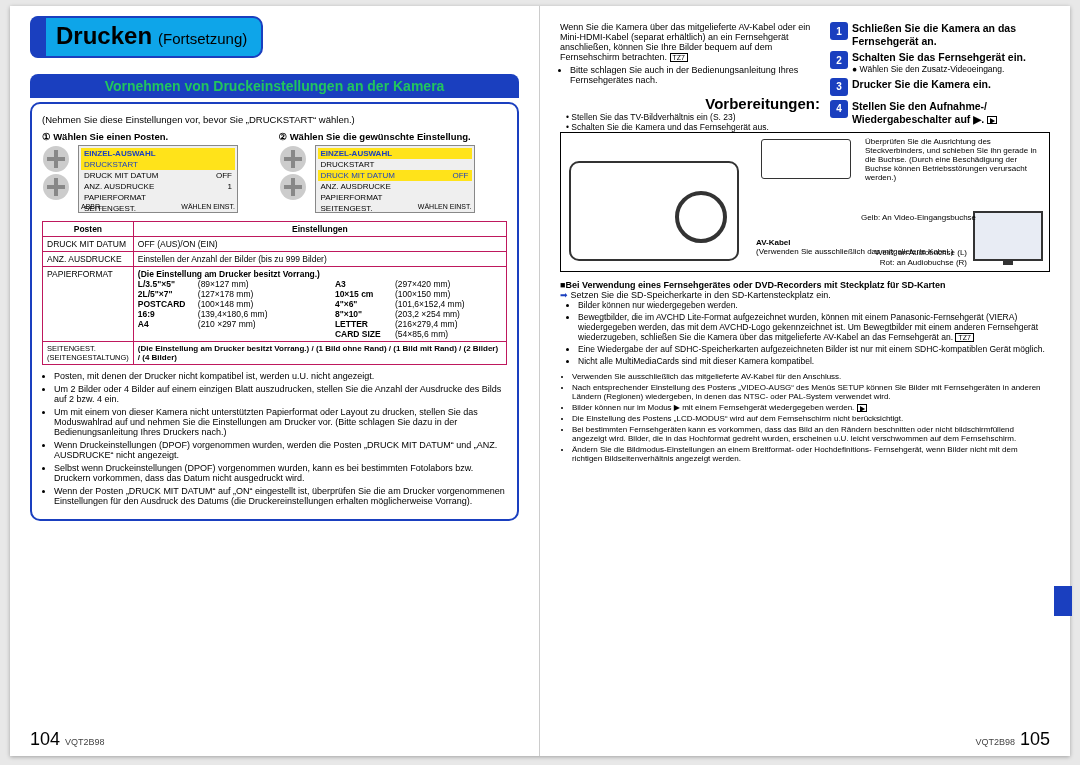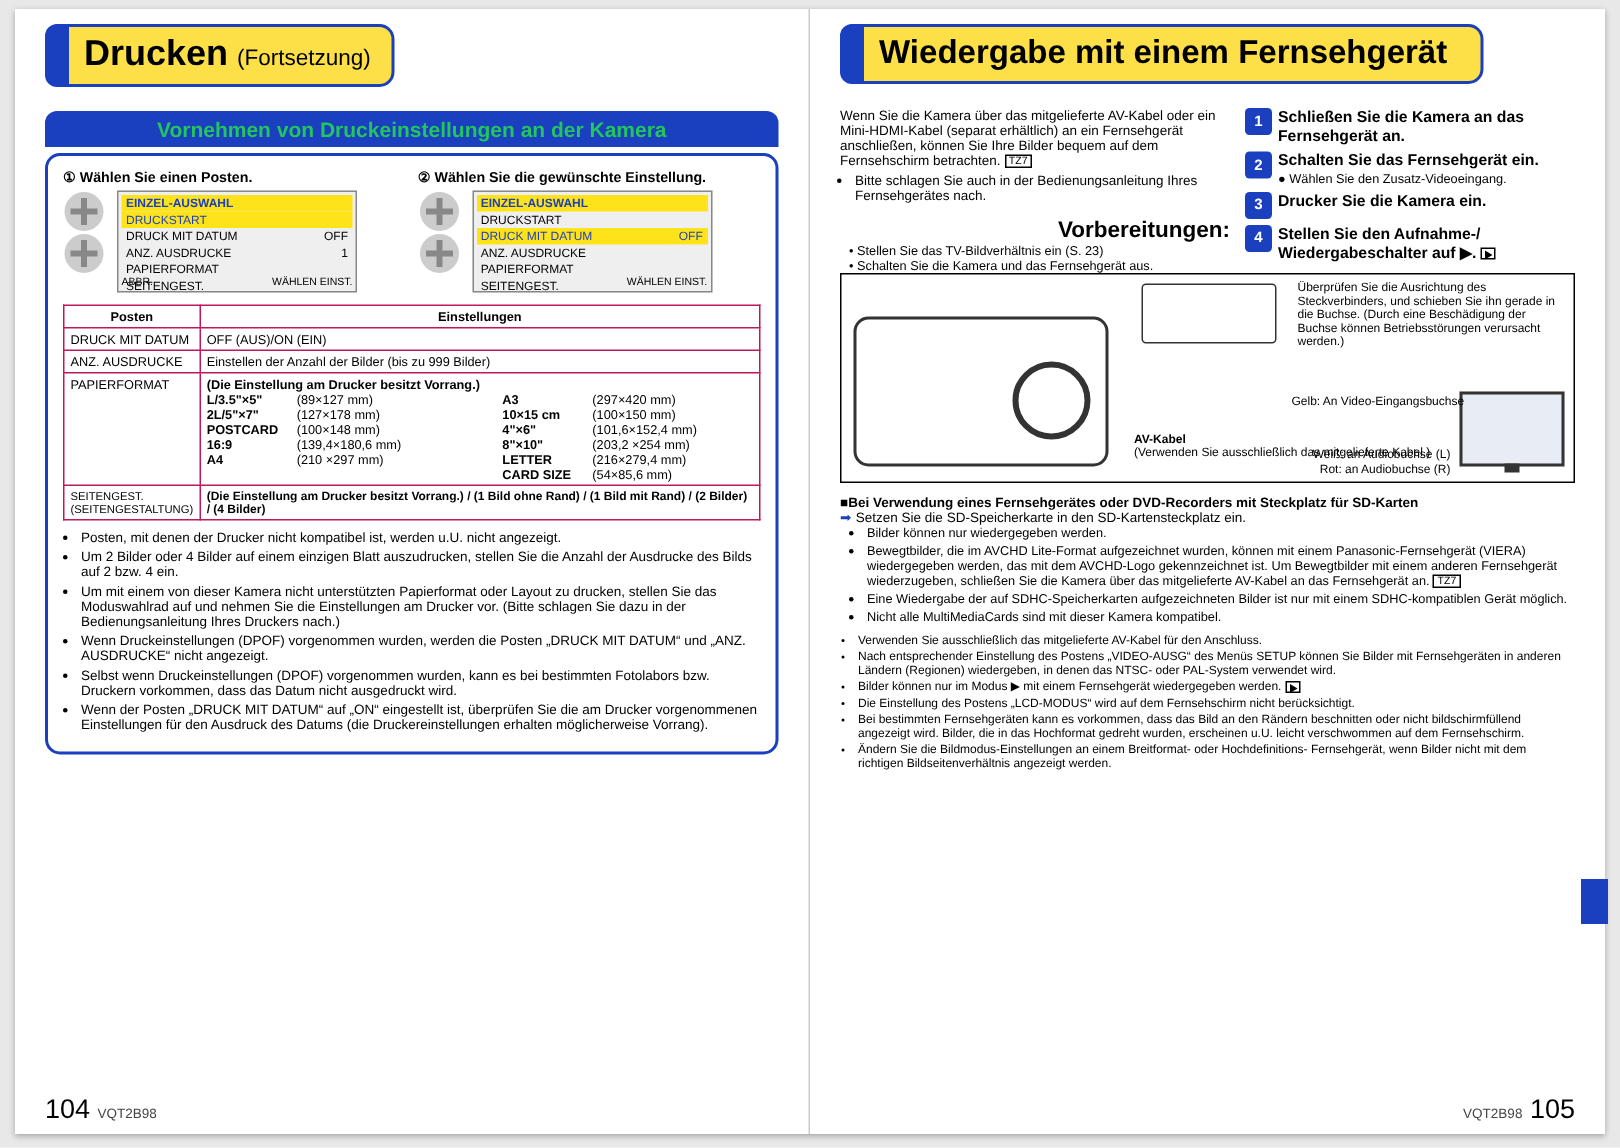--- a/index.html
+++ b/index.html
@@ -31,21 +31,21 @@
   }
   .page.left { border-right: 1px solid #ccc; }
   
   .title-tab {
     border: 2px solid #1a3fbf;
     border-radius: 10px;
     padding: 4px 14px 6px 14px;
     display: inline-flex;
     align-items: baseline;
     margin-bottom: 10px;
-    background: #fde047;
+    background: #0ea5e9;
     position: relative;
   }
   .title-tab-blue {
     position: absolute;
     left: -2px; top: -2px; bottom: -2px;
     width: 16px;
     background: #1a3fbf;
     border-radius: 8px 0 0 8px;
   }
   .title-tab h1 { font-size: 24px; font-weight: bold; margin-left: 10px; }
@@ -158,20 +158,21 @@
   <div class="page left">
     <div class="title-tab">
       <div class="title-tab-blue"></div>
       <h1>Drucken</h1>
       <span class="sub">(Fortsetzung)</span>
     </div>
 
     <div class="section-bar" style="border-radius:8px 8px 0 0;">Vornehmen von Druckeinstellungen an der Kamera</div>
 
     <div class="panel">
+      <div class="note-top">(Nehmen Sie diese Einstellungen vor, bevor Sie „DRUCKSTART“ wählen.)</div>
 
       <div class="step-row">
         <div class="step-col">
           <div class="step-title">① Wählen Sie einen Posten.</div>
           <div class="step-with-img">
             <div class="dpad-pair">
               <div class="dpad"></div>
               <div class="dpad"></div>
             </div>
             <div class="menu-shot">
@@ -322,24 +323,20 @@
       </ul>
     </div>
 
     <div class="pagenum-left">
       <span>104</span>
       <span class="pagenum-code">VQT2B98</span>
     </div>
   </div>
 
   <div class="page right">
-    <div class="title-tab" style="padding-right:22px;">
-      <div class="title-tab-blue"></div>
-      <h1 style="font-size:22px;">Wiedergabe mit einem Fernsehgerät</h1>
-    </div>
 
     <div class="right-intro">
       <div class="col-text">
         <span>Wenn Sie die Kamera über das mitgelieferte AV-Kabel oder ein Mini-HDMI-Kabel (separat erhältlich) an ein Fernsehgerät anschließen, können Sie Ihre Bilder bequem auf dem Fernsehschirm betrachten.</span>
         <span class="tz-badge">TZ7</span>
         <ul style="padding-left:10px; margin-top:3px;">
           <li style="list-style:disc;">Bitte schlagen Sie auch in der Bedienungsanleitung Ihres Fernsehgerätes nach.</li>
         </ul>
         <div class="prep-title">Vorbereitungen:</div>
         <div class="prep-list">

